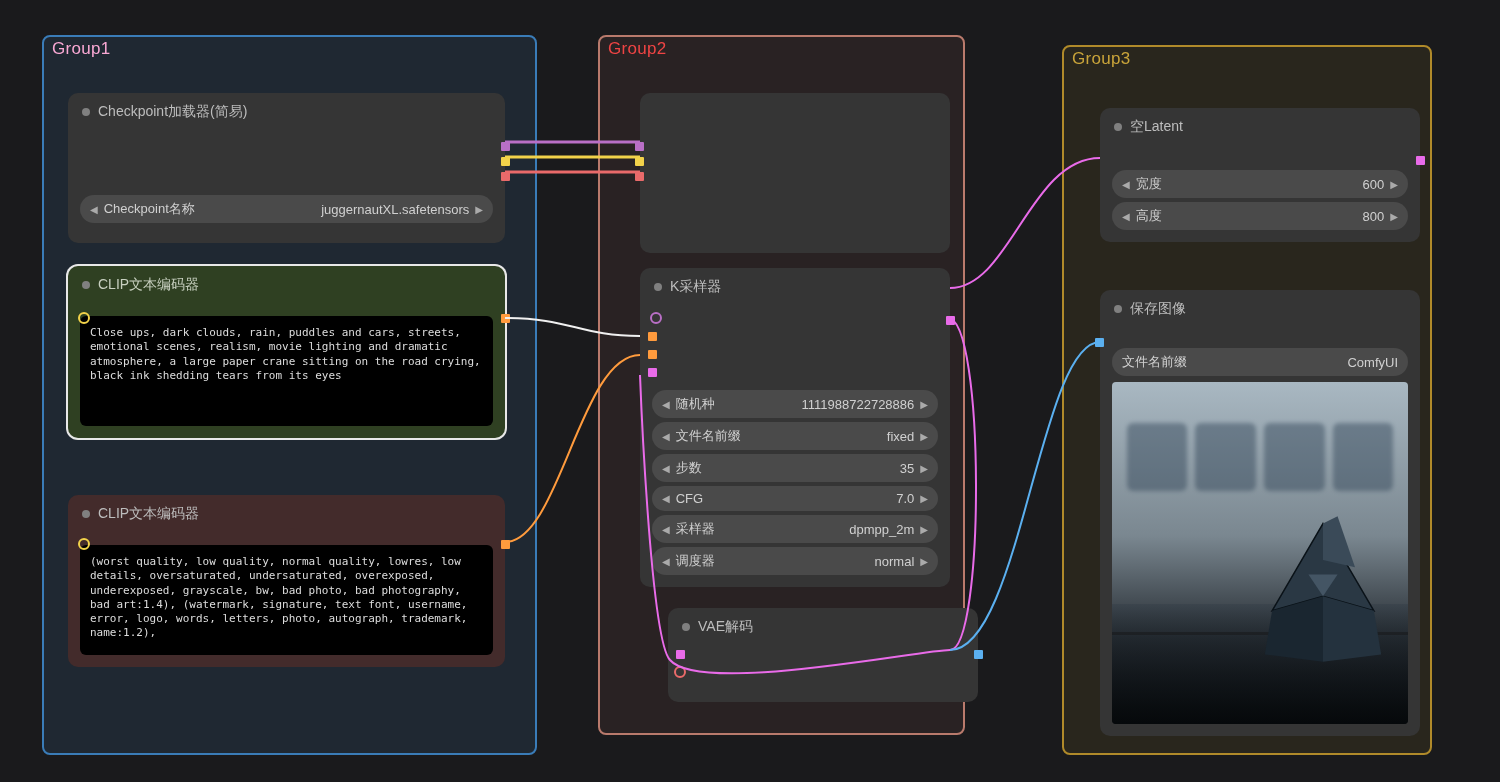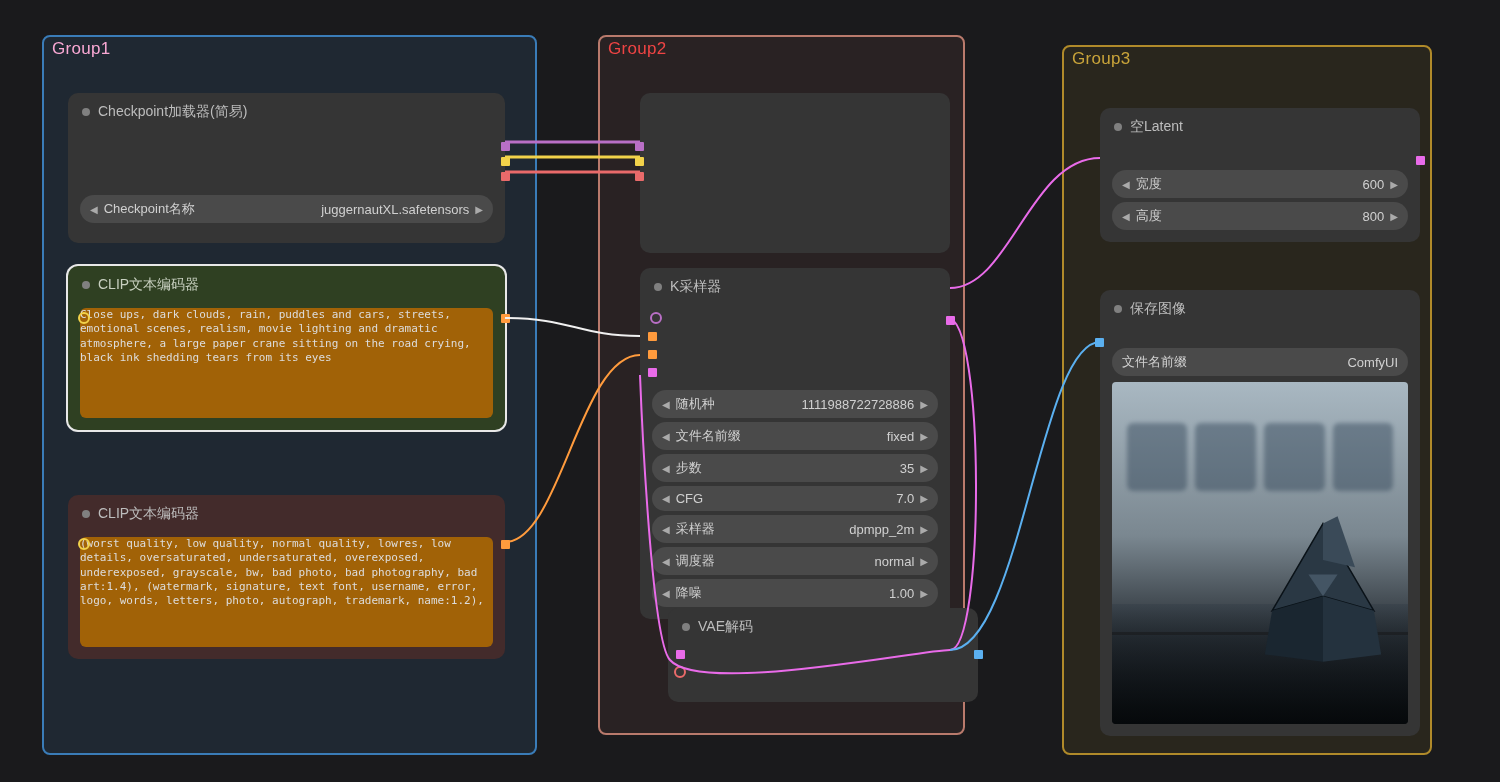--- a/index.html
+++ b/index.html
@@ -13,21 +13,21 @@
   .group3{left:1062px;top:45px;width:370px;height:710px;border-color:#b08a2a;background:rgba(160,130,40,0.12)}
   .group3 .group-title{color:#c9a43a}
   .node{position:absolute;background:#353535;border-radius:10px;padding:0;overflow:visible}
   .node-header{display:flex;align-items:center;gap:8px;padding:10px 14px;font-size:14px;color:#bdbdbd}
   .dot{width:8px;height:8px;border-radius:50%;background:#808080;display:inline-block}
   .field{display:flex;align-items:center;justify-content:space-between;background:#4a4a4a;border-radius:14px;padding:5px 10px;margin:4px 12px;font-size:13px;color:#d0d0d0}
   .field .arrow-l::before{content:"◀";color:#aaa;font-size:10px;margin-right:6px}
   .field .arrow-r::after{content:"▶";color:#aaa;font-size:10px;margin-left:6px}
   .field-label{display:flex;align-items:center}
   .field-val{display:flex;align-items:center;color:#d0d0d0}
-  .textarea-box{margin:4px 12px 12px;background:#a16207;border-radius:6px;padding:0;font-family:Menlo,Consolas,monospace;font-size:11px;color:#ddd;line-height:1.3;min-height:110px;white-space:pre-wrap}
+  .textarea-box{margin:12px 12px 12px;background:#000000;border-radius:6px;padding:10px;font-family:Menlo,Consolas,monospace;font-size:11px;color:#ddd;line-height:1.3;min-height:110px;white-space:pre-wrap}
   .selected{box-shadow:0 0 0 2px #e8e8e8;border-radius:10px}
   .port{width:9px;height:9px;position:absolute;border-radius:1px}
   .conn{position:absolute;z-index:5}
   .node-clip-pos{left:68px;top:266px;width:437px;background:#2f4022}
   .node-clip-pos .node-header{color:#c8d0c0}
   .node-clip-neg{left:68px;top:495px;width:437px;background:#432b2b}
   .node-ckpt{left:68px;top:93px;width:437px;height:150px}
   .node-global{left:640px;top:93px;width:310px;height:160px}
   .node-ksamp{left:640px;top:268px;width:310px}
   .node-vae{left:668px;top:608px;width:310px;height:94px}
@@ -135,24 +135,20 @@
       <span class="field-val arrow-r">7.0</span>
     </div>
   <div class="field">
       <span class="field-label arrow-l">采样器</span>
       <span class="field-val arrow-r">dpmpp_2m</span>
     </div>
   <div class="field">
       <span class="field-label arrow-l">调度器</span>
       <span class="field-val arrow-r">normal</span>
     </div>
-  <div class="field">
-      <span class="field-label arrow-l">降噪</span>
-      <span class="field-val arrow-r">1.00</span>
-    </div>
   <div style="height:8px"></div>
 </div>
 
 <div class="node node-vae">
   <div class="node-header">
       <span class="dot"></span>
       <span>VAE解码</span>
     </div>
   <div class="port" style="left:8px;top:42px;background:#e96be9"></div>
   <div class="ring" style="left:6px;top:58px;border-color:#e96a6a"></div>

